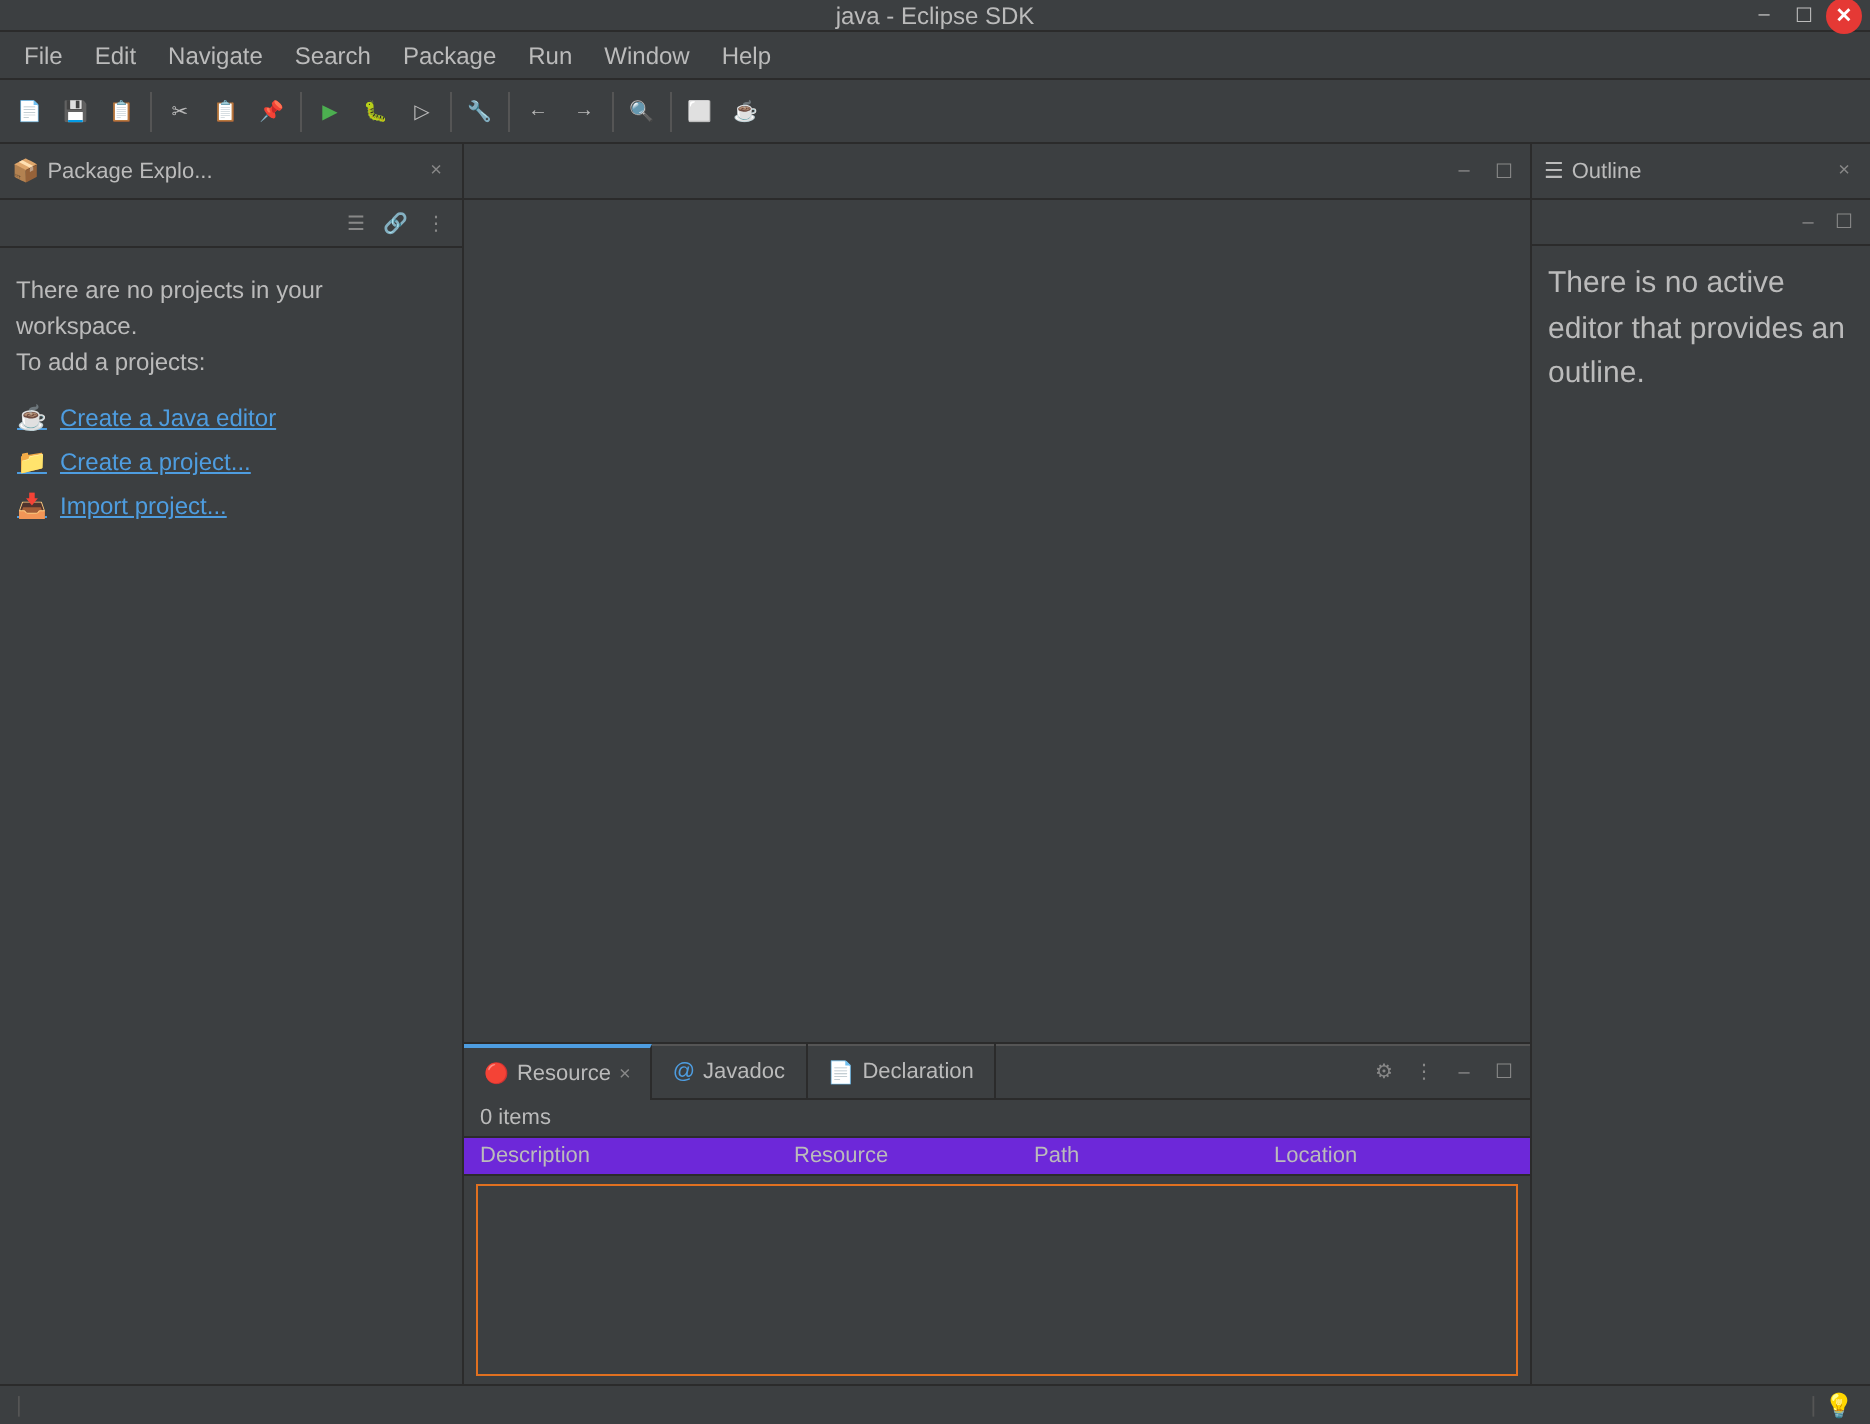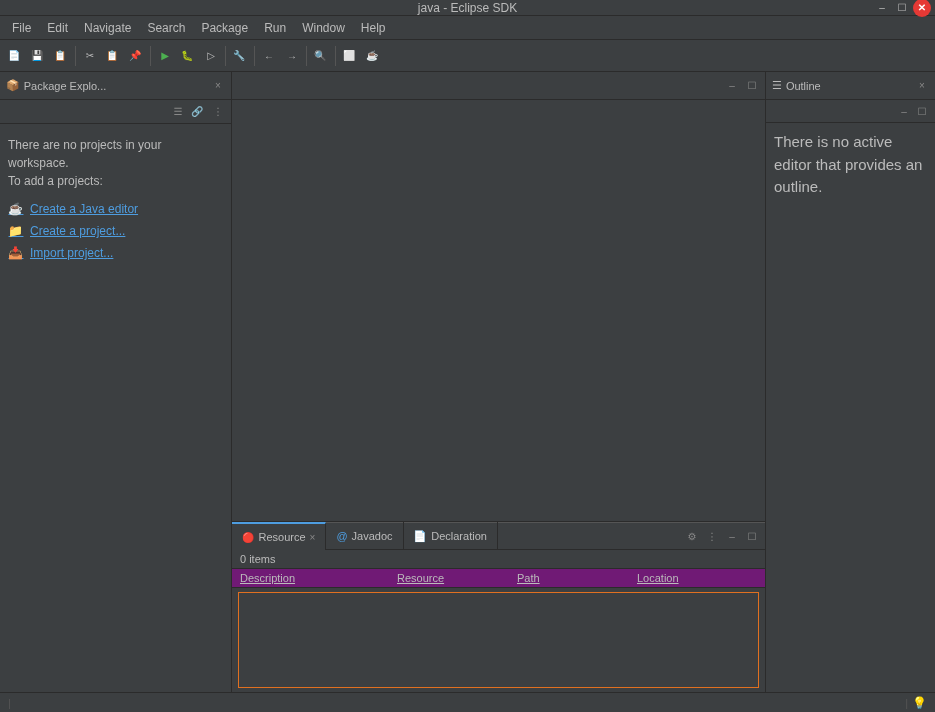--- a/index.html
+++ b/index.html
@@ -296,22 +296,21 @@
       color: #bbbbbb;
       border-bottom: 1px solid #2b2b2b;
     }
     .problems-table-header {
       display: grid;
       grid-template-columns: 1fr 120px 120px 120px;
       padding: 3px 8px;
       font-size: 11px;
       color: #bbbbbb;
       border-bottom: 1px solid #2b2b2b;
-      background: #701a75;
-      text-decoration: underline;
+      background: #6d28d9;
     }
     .problems-table-body {
       flex: 1;
       border: 1px solid #e07020;
       margin: 4px 6px;
     }
 
     
     .right-panel {
       width: 170px;

